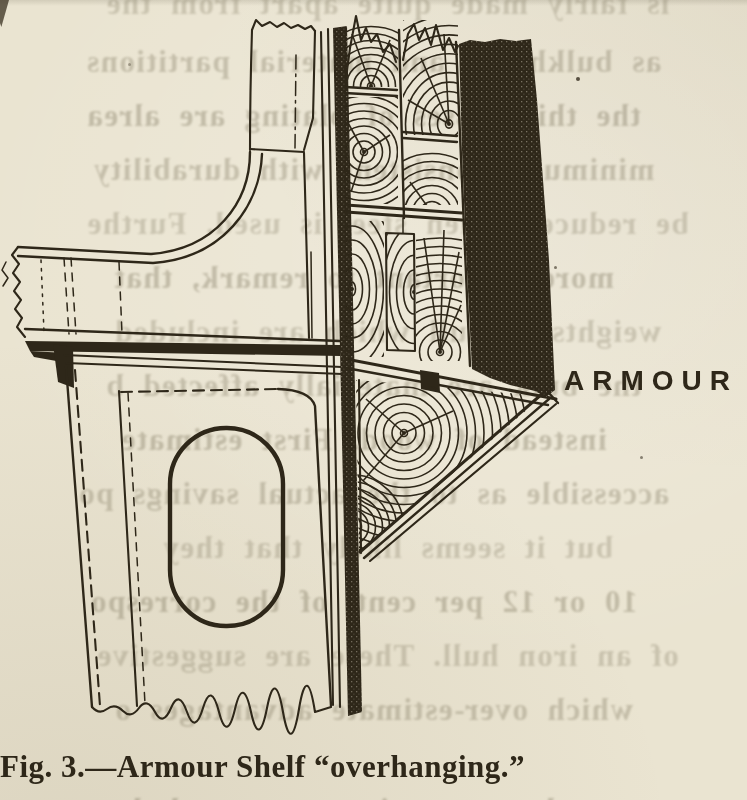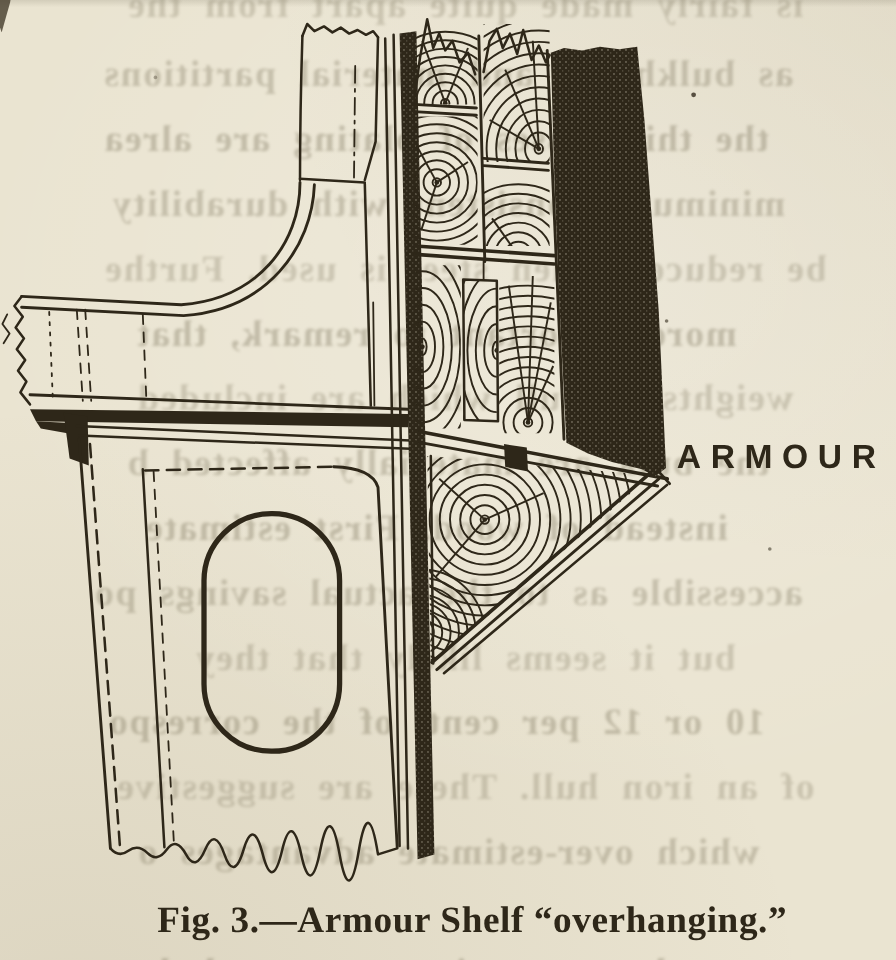--- a/index.html
+++ b/index.html
@@ -36,21 +36,21 @@
   .dsh2{stroke-dasharray:8 7;}
   .dot{stroke-dasharray:2.5 6;}
   #grain ellipse, #grain line{fill:none; stroke:var(--ink); stroke-width:1.6px;}
   #grain circle{fill:var(--ink); stroke:none;}
   .label{
     position:absolute; left:556px; top:362px; width:190px; text-align:center;
     font:bold 28px "Liberation Sans", sans-serif; letter-spacing:8px;
     color:var(--ink); line-height:37px;
   }
   .caption{
-    position:absolute; left:0; top:749px; width:656px; text-align:right;
+    position:absolute; left:0; top:749px; width:656px; text-align:left;
     font:bold 31px "Liberation Serif", serif; color:var(--ink); letter-spacing:.5px;
   }
   .corner-mark{
     position:absolute; left:0; top:0; width:9px; height:27px;
     background:#433b2a; clip-path:polygon(0 0,100% 0,15% 100%,0 85%); opacity:.8;
   }
   .speck{position:absolute; background:#332b1d; border-radius:50%;}
   .sp1{left:576px; top:77px; width:4px; height:4px; opacity:.8;}
   .sp2{left:554px; top:266px; width:3px; height:3px; opacity:.6;}
   .sp3{left:640px; top:456px; width:3px; height:3px; opacity:.55;}

